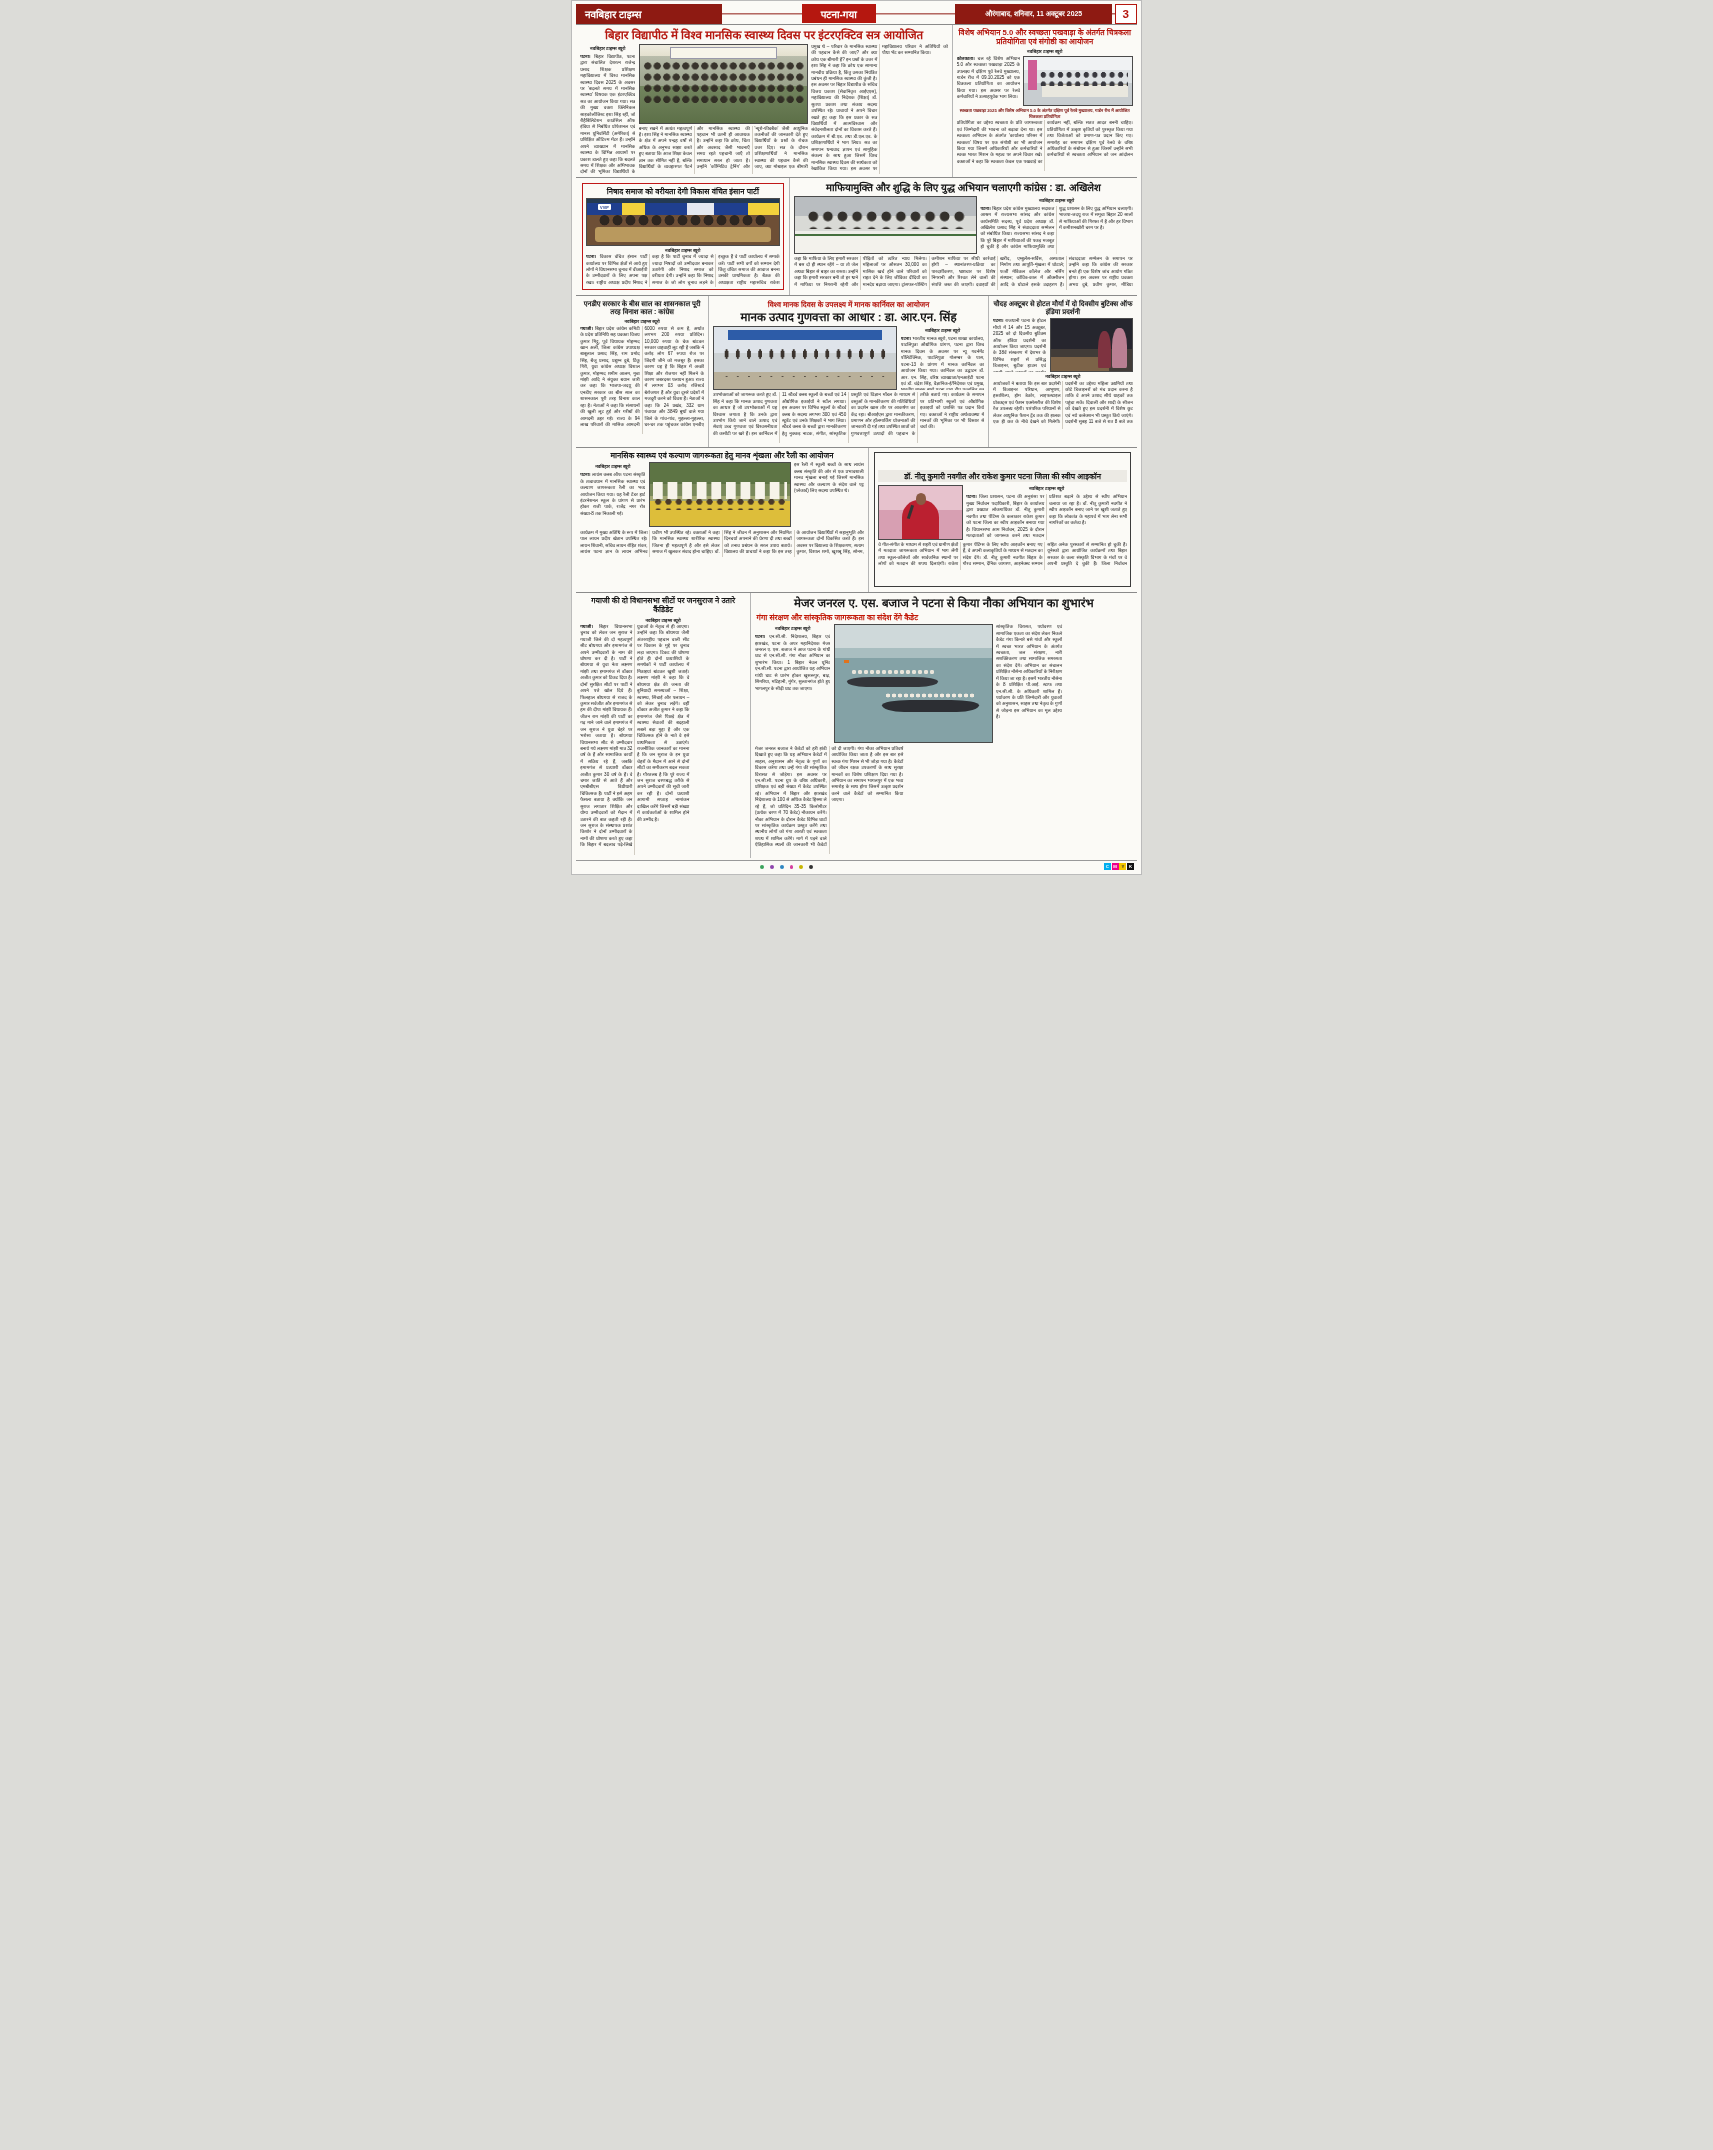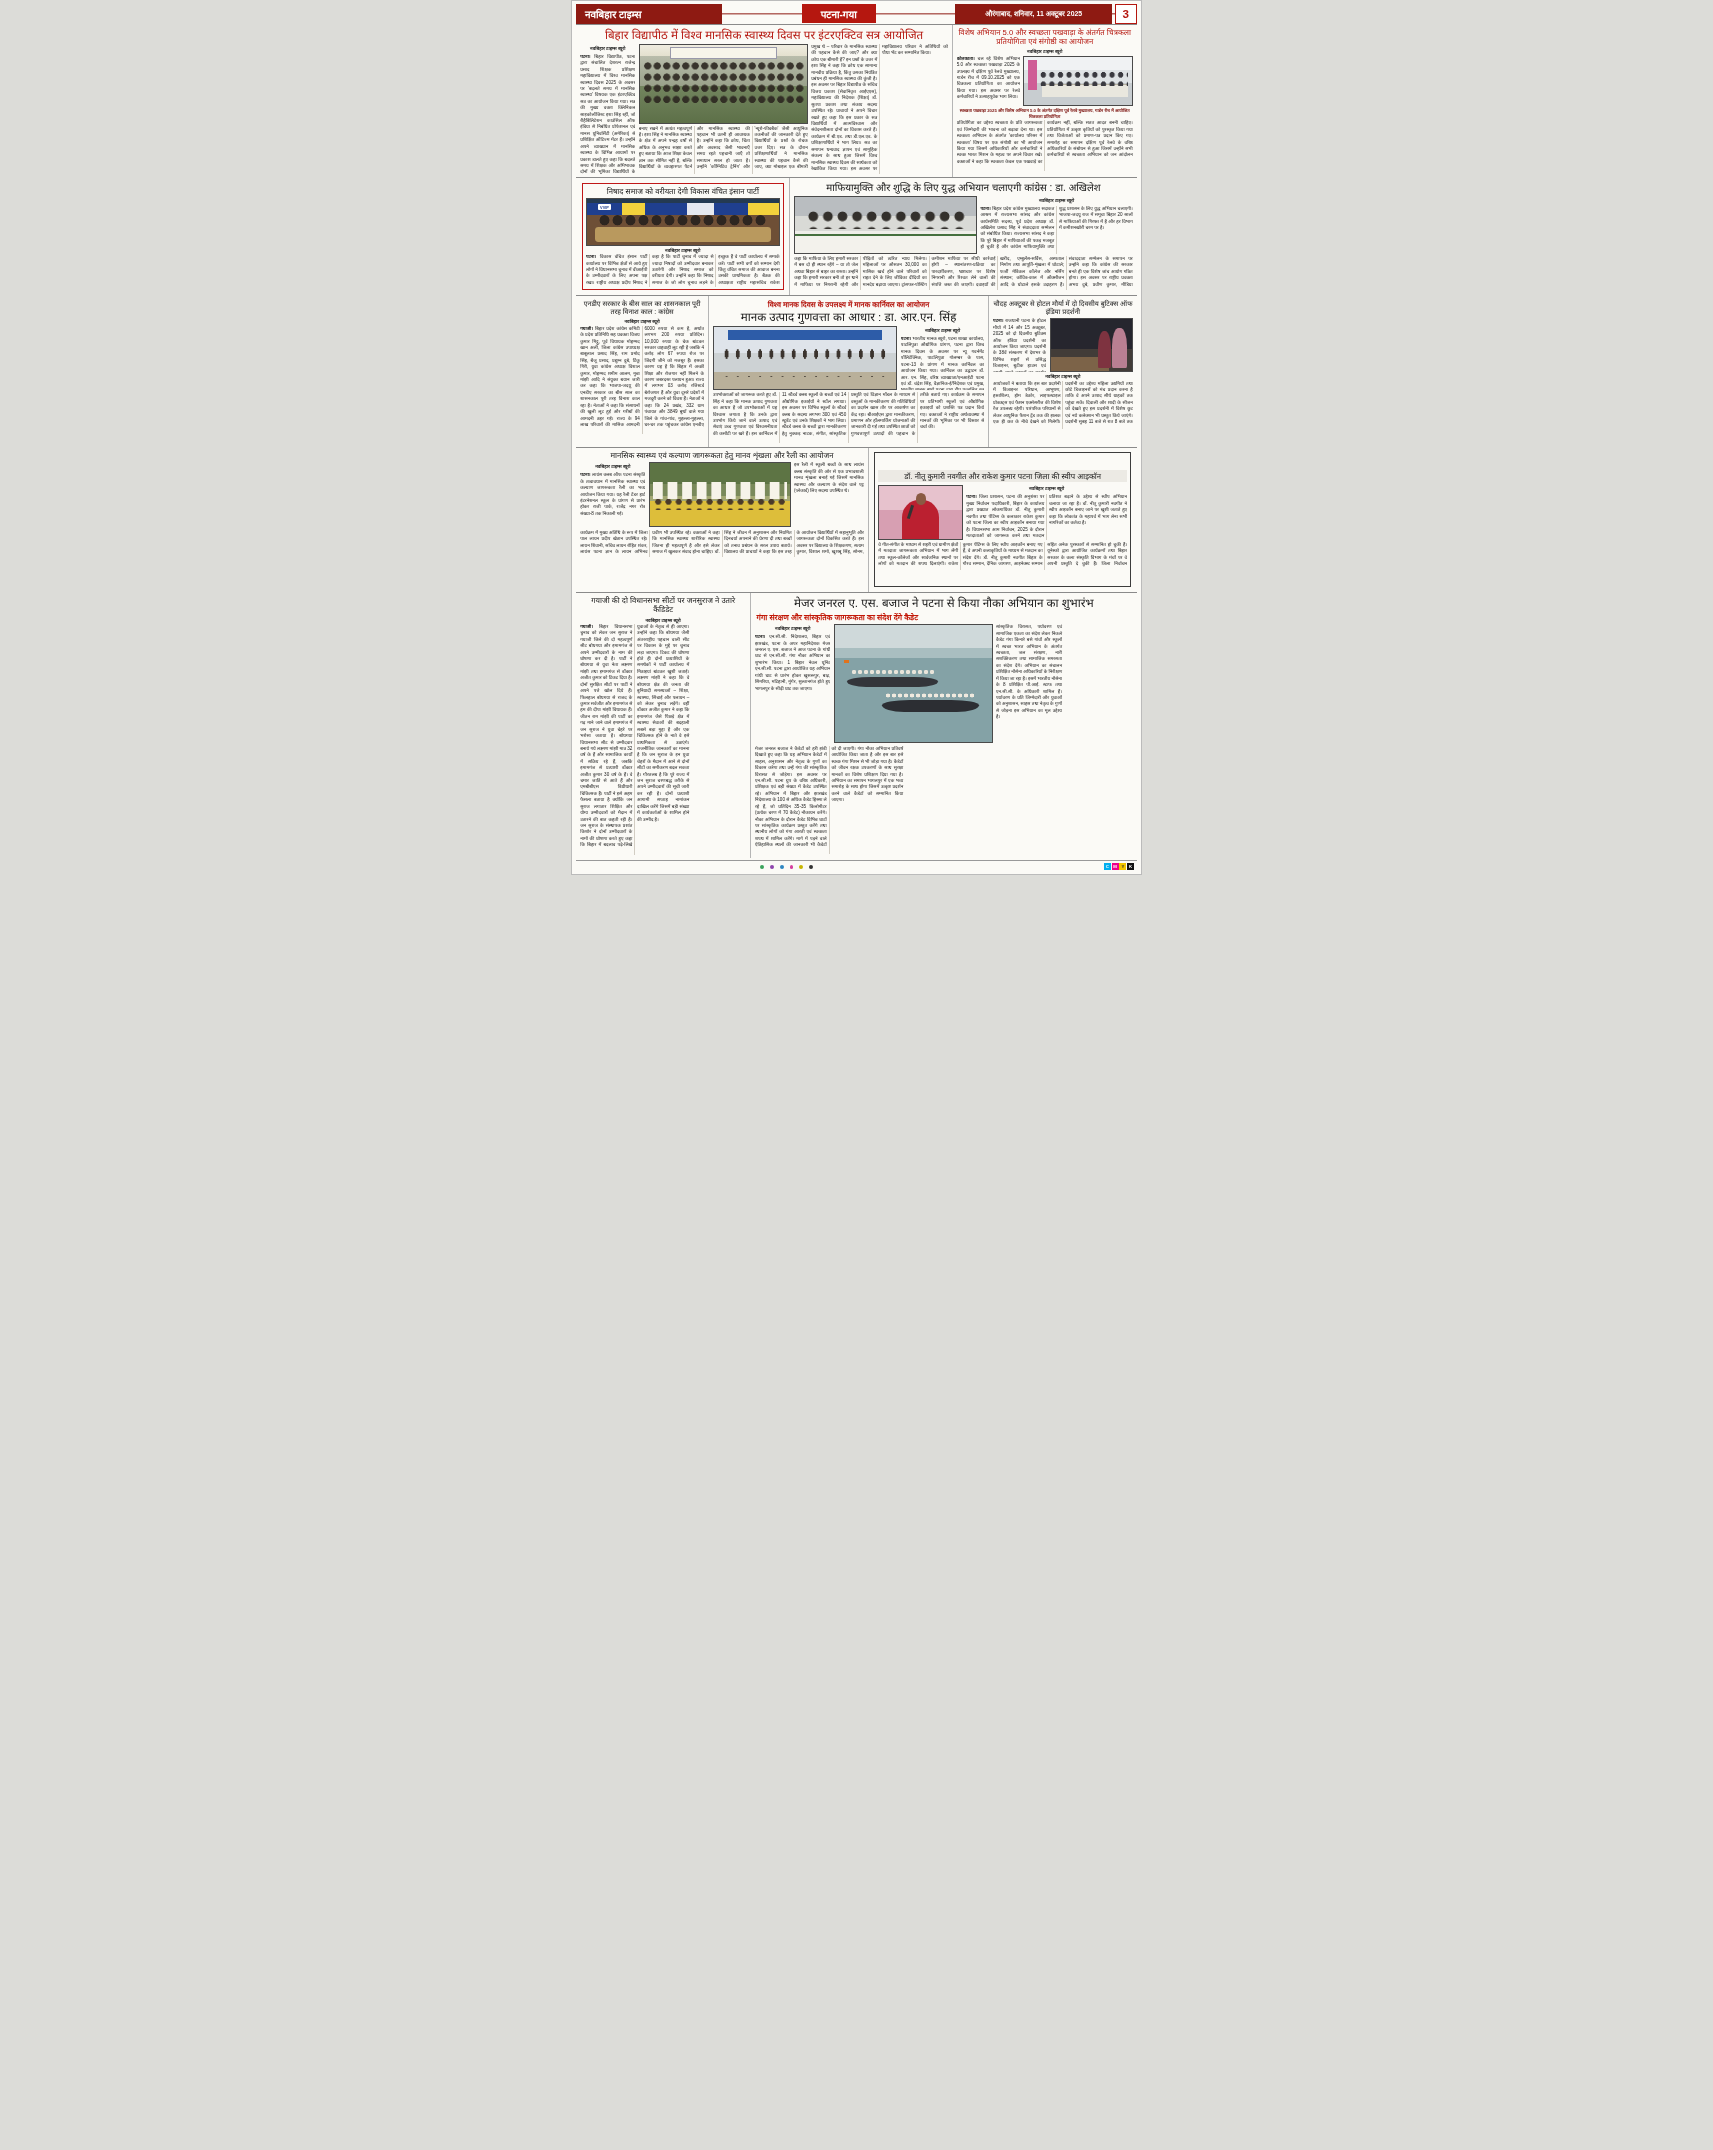--- a/index.html
+++ b/index.html
@@ -9,21 +9,21 @@
   .masthead-row::before{content:"";position:absolute;left:0;right:0;top:50%;height:1.3px;background:#8e1a12;transform:translateY(-50%);}
   .mast-left{position:relative;z-index:1;background:#8e1a12;color:#fff;font-weight:bold;font-size:10px;display:flex;align-items:center;padding:0 8.6px;flex:0 0 23%;}
   .mast-mid{position:relative;flex:1;display:flex;align-items:center;justify-content:center;}
   .section-box{position:relative;z-index:1;background:#b5170f;color:#fff;font-weight:bold;font-size:10px;padding:2.2px 19px;}
   .mast-right{position:relative;z-index:1;background:#8e1a12;color:#fff;display:flex;align-items:center;justify-content:center;font-size:6.9px;font-weight:bold;flex:0 0 28%;}
   .page-num{position:relative;z-index:1;flex:0 0 20px;margin-left:2.6px;border:0.9px solid #b5170f;color:#b5170f;display:flex;align-items:center;justify-content:center;font-size:11.6px;font-weight:bold;background:#fff;}
   
   .row{display:grid;border-top:0.4px solid #8a8a8a;}
   .cell{padding:2.6px 3.9px 3.4px;box-sizing:border-box;min-width:0;}
   .cell + .cell{border-left:0.4px solid #b5b5b5;}
-  .headline{font-weight:normal;text-align:center;line-height:1.18;margin:0.9px 0 2.2px;}
+  .headline{font-weight:bold;text-align:center;line-height:1.18;margin:0.9px 0 2.2px;}
   .hl-red{color:#b5170f;} .hl-black{color:#161616;}
   .hl-xl{font-size:11.6px;} .hl-lg{font-size:10px;} .hl-md{font-size:7.7px;} .hl-sm{font-size:6.9px;}
   .kicker{color:#b5170f;font-weight:bold;text-align:center;font-size:7.3px;margin:0.4px 0 0.9px;}
   .subhead-red{color:#c21807;font-weight:bold;font-size:7.7px;margin:0 0 2.2px 1.7px;}
   .byline{font-weight:bold;font-size:4.7px;text-align:center;margin:0.9px 0 1.3px;}
   .bodytext{font-size:4.6px;line-height:1.4;text-align:justify;color:#222;}
   .dateline{font-weight:bold;}
   .block{overflow:hidden;}
   .c2{column-count:2;} .c3{column-count:3;} .c4{column-count:4;} .c5{column-count:5;}
   .c2,.c3,.c4,.c5{column-gap:4.7px;column-rule:0.4px solid #d2cdc3;column-fill:auto;}

